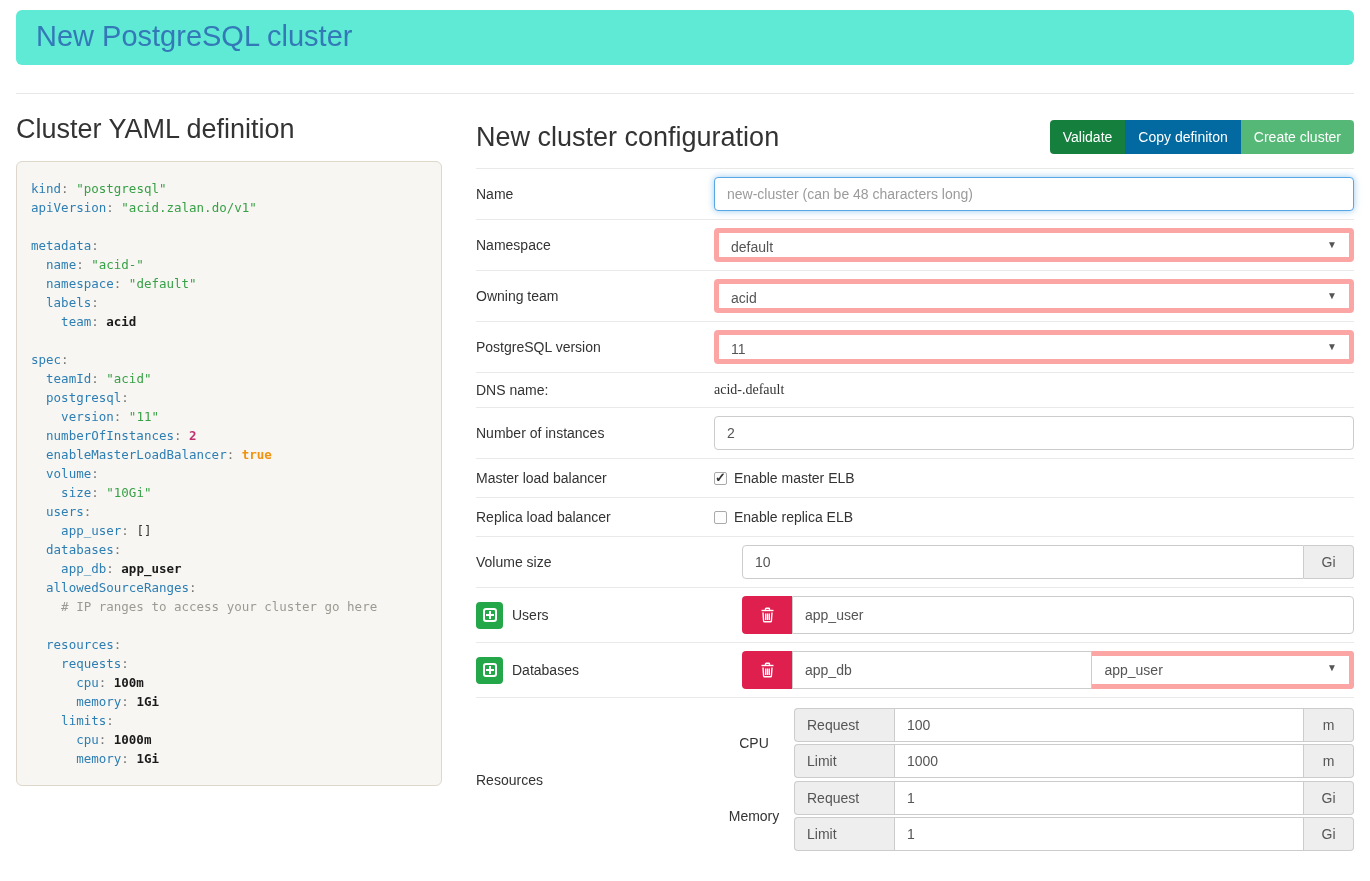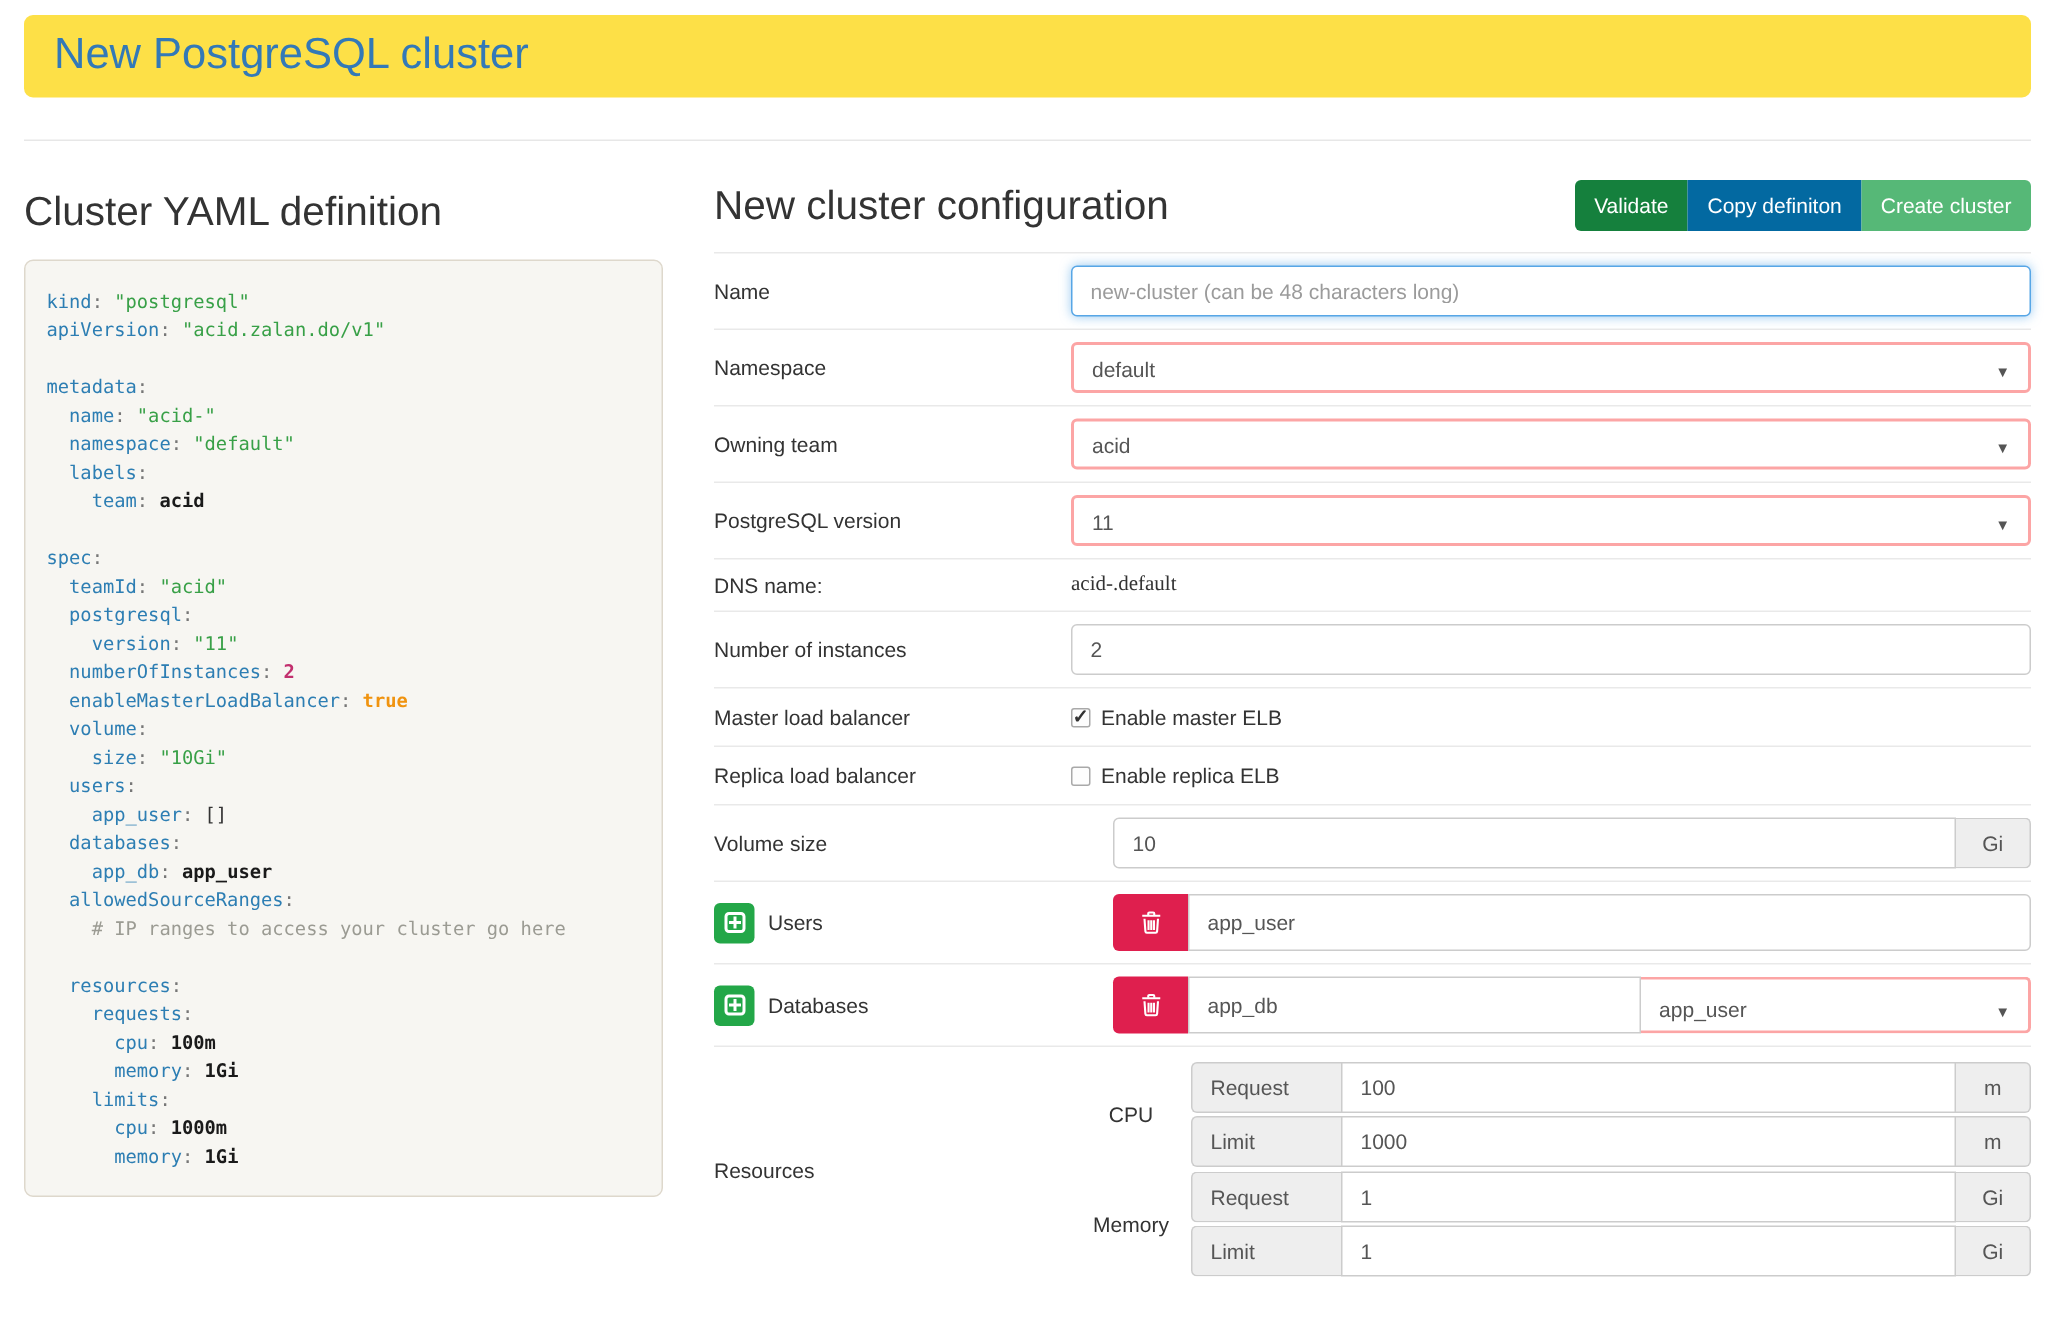--- a/index.html
+++ b/index.html
@@ -1,29 +1,29 @@
 <!DOCTYPE html>
 <html><head>
 <meta charset="utf-8">
 <style>
   * { box-sizing: border-box; }
   html,body { margin:0; padding:0; background:#fff; }
   body { font-family:"Liberation Sans", sans-serif; color:#333; width:1370px; }
   .container { padding:0 16px; }
 
   
-  .page-band { background:#fde047; border-radius:6px; margin-top:10px; padding:10px 20px 12px; }
+  .page-band { background:#5eead4; border-radius:6px; margin-top:10px; padding:10px 20px 12px; }
   .page-title { color:#3379b7; font-size:29px; font-weight:normal; margin:0; }
   .top-divider { border:none; border-top:1px solid #e7e7e7; margin:28px 0 0; }
 
   
   .columns { display:flex; gap:34px; margin-top:12px; align-items:flex-start; }
   .col-left { width:426px; flex:none; }
   .col-right { flex:1; min-width:0; }
-  h2.section-heading { font-size:27px; font-weight:normal; color:#333; margin:20px 0 16px; }
+  h2.section-heading { font-size:27px; font-weight:normal; color:#333; margin:8px 0 16px; }
 
   
   .yaml-box { background:#f7f6f2; border:1px solid #ded8cc; border-radius:6px; padding:17px 14px;
     font-family:"DejaVu Sans Mono", monospace; font-size:12.5px; line-height:19px; white-space:pre; color:#333; }
   .y-key { color:#2d7eb3; }
   .y-punct { color:#777; }
   .y-str { color:#38a047; }
   .y-plain { color:#1a1a1a; font-weight:bold; }
   .y-flow { color:#333; }
   .y-num { color:#c22f6e; font-weight:bold; }
@@ -45,22 +45,22 @@
   .form-row.slim { padding:9px 0; }
   .form-row.check { padding:11px 0; }
   .form-label { width:238px; flex:none; font-size:14px; color:#333; display:flex; align-items:center; }
   .form-ctl { flex:1; display:flex; align-items:center; min-width:0; }
 
   .text-input { height:34px; width:100%; border:1px solid #ccc; border-radius:4px; padding:6px 12px;
     font-size:14px; color:#555; font-family:inherit; background:#fff; outline:none; }
   .text-input::placeholder { color:#9b9b9b; }
   .text-input.focused { border-color:#57a6e6; box-shadow:0 0 7px rgba(102,175,233,.65); }
 
-  .select-box { height:34px; width:100%; border:2px solid #fca5a5; border-radius:4px; padding:6px 12px; background:#fff;
-    font-size:14px; color:#555; display:flex; align-items:flex-end; justify-content:space-between; cursor:pointer; }
+  .select-box { height:34px; width:100%; border:5px solid #fca5a5; border-radius:4px; padding:6px 12px; background:#fff;
+    font-size:14px; color:#555; display:flex; align-items:flex-start; justify-content:space-between; cursor:pointer; }
   .caret { color:#555; font-size:10px; margin-left:8px; }
 
   .static-value { font-size:14px; color:#333;font-family:Liberation Serif, serif; }
 
   
   .input-group { display:flex; width:100%; align-items:stretch;padding-left:28px; }
   .addon { background:#eee; border:1px solid #ccc; padding:6px 12px; font-size:14px; color:#555;
     display:flex; align-items:center; height:34px; }
   .addon-left { border-right:none; border-radius:4px 0 0 4px; }
   .addon-right { border-left:none; border-radius:0 4px 4px 0; justify-content:center; width:50px; flex:none; }

